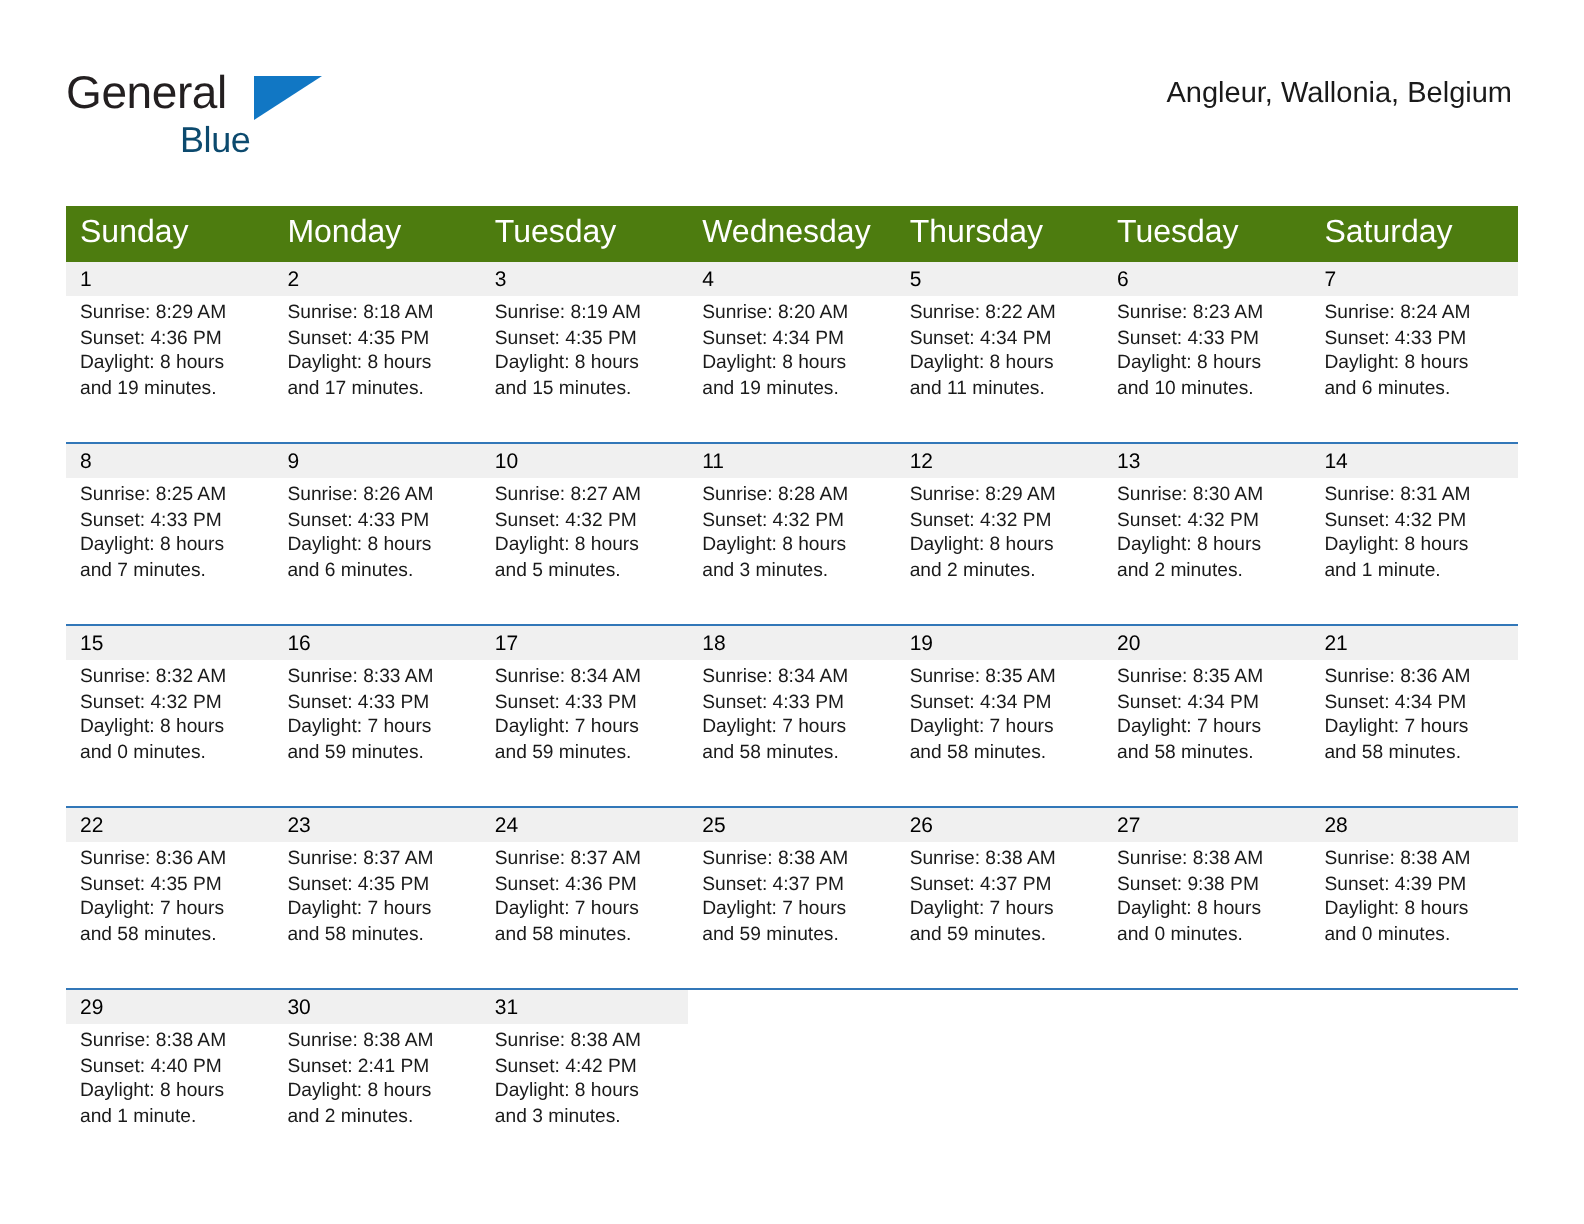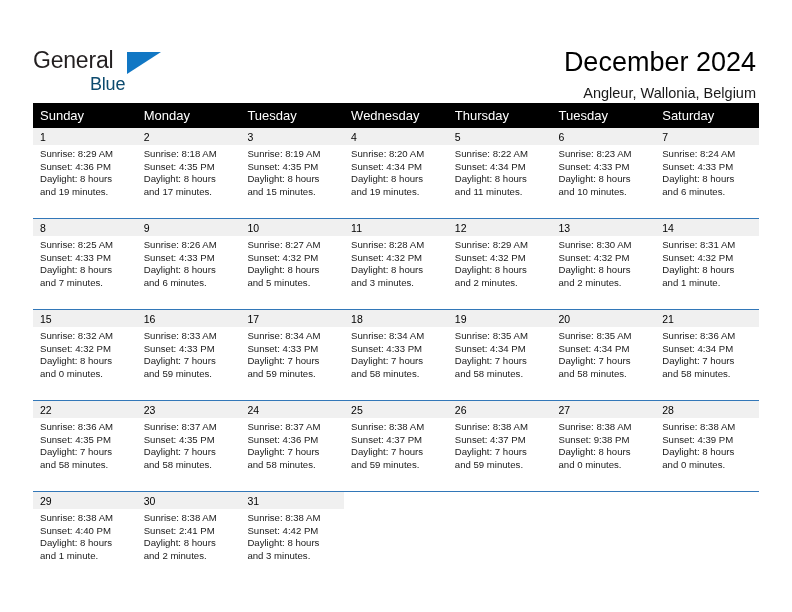--- a/index.html
+++ b/index.html
@@ -18,21 +18,21 @@
     position: relative;
     width: 792px;
     height: 612px;
     box-sizing: border-box;
   }
 
   
   .header {
     position: absolute;
     left: 0;
-    top: 14px;
+    top: 0;
     width: 792px;
     height: 100px;
   }
   .brand {
     position: absolute;
     left: 33px;
     top: 34px;
     width: 230px;
     height: 52px;
   }
@@ -88,23 +88,23 @@
   
   .calendar {
     position: absolute;
     left: 33px;
     top: 103px;
     width: 726px;
     border-collapse: collapse;
     table-layout: fixed;
   }
   .calendar th {
-    background: #000000;
+    background: #4d7c0f;
     color: #ffffff;
-    font-size: 13px;
+    font-size: 16px;
     font-weight: normal;
     text-align: left;
     padding: 5px 0 5px 7px;
     height: 13px;
     border: none;
   }
   .calendar td {
     vertical-align: top;
     padding: 0;
     border: none;
@@ -155,21 +155,20 @@
 
   <div class="header">
 
     <div class="brand">
       <span class="brand-line1">General</span>
       <span class="brand-tri"></span>
       <span class="brand-line2">Blue</span>
     </div>
 
     <div class="title-block">
-      <div class="cal-title">December 2024</div>
       <div class="cal-subtitle">Angleur, Wallonia, Belgium</div>
     </div>
 
   </div>
 
   <table class="calendar">
     <thead>
       <tr>
         <th>Sunday</th>
         <th>Monday</th>

